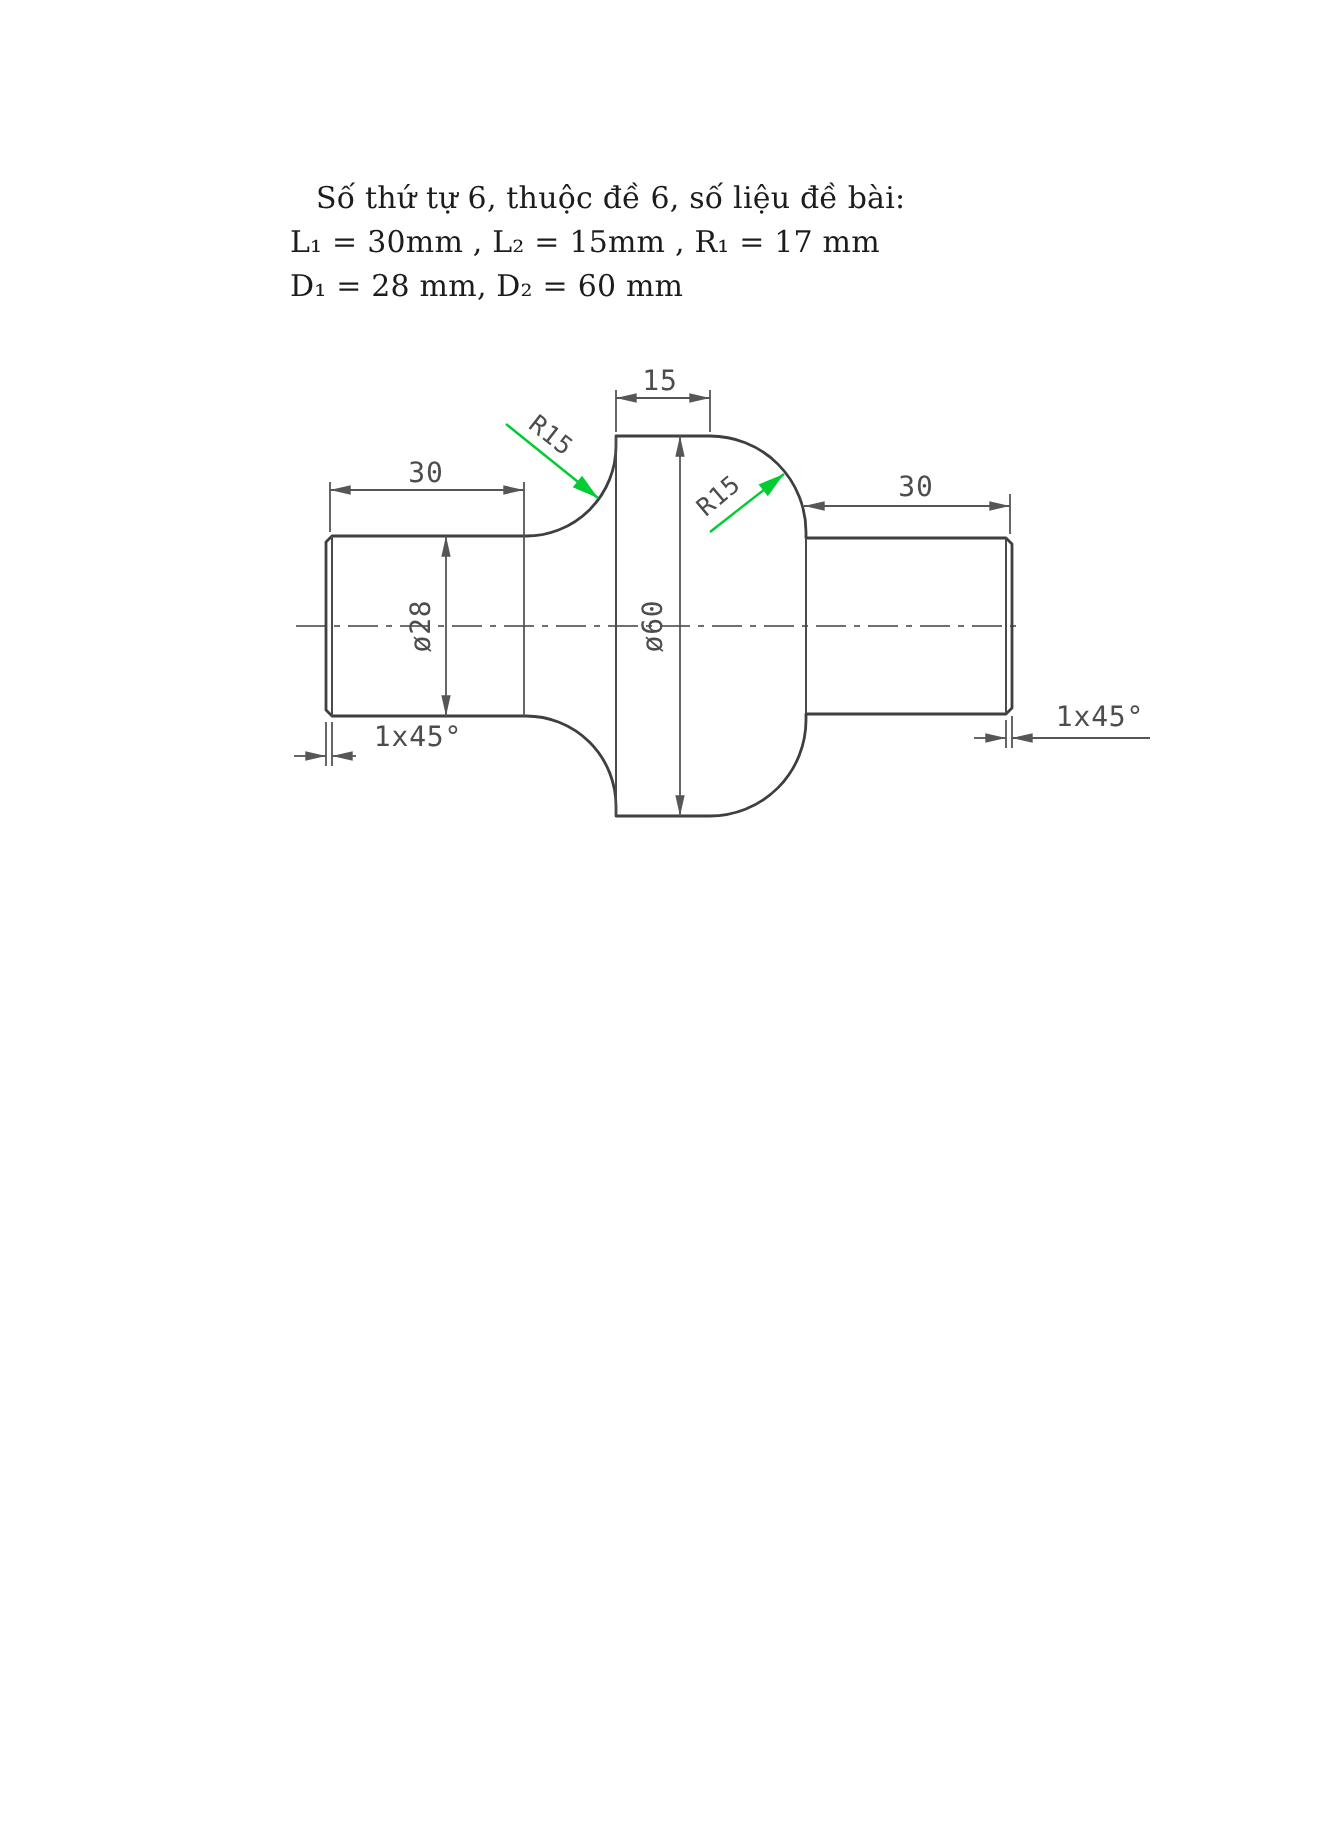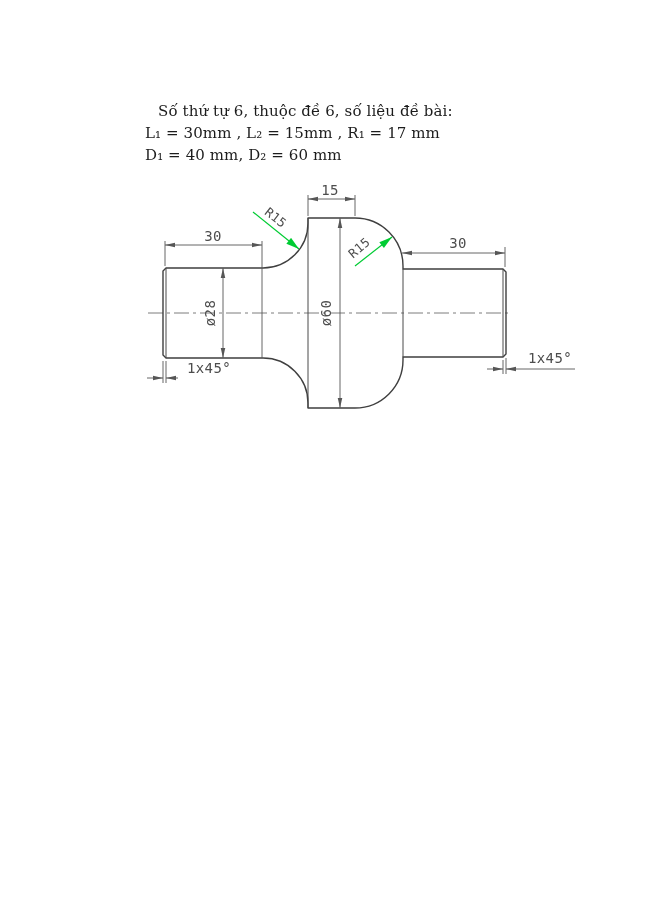--- a/index.html
+++ b/index.html
@@ -5,42 +5,42 @@
   html,body{margin:0;padding:0;}
   body{
     width:670px;height:922px;
     background:#ffffff;
     font-family:"DejaVu Serif","Liberation Serif",serif;
     position:relative;
     overflow:hidden;
   }
   .page{position:absolute;left:0;top:0;width:670px;height:922px;background:#ffffff;}
   .problem-text{
-    position:absolute;left:145px;top:100px;width:340px;
+    position:absolute;left:145px;top:88px;width:340px;
     color:#1c1c1c;font-size:15px;line-height:22px;
     letter-spacing:0.1px;
   }
   .problem-text .l1{text-indent:13px;}
   svg.drawing{position:absolute;left:0;top:0;}
   .dimtxt{
     font-family:"DejaVu Sans Mono","Liberation Mono",monospace;
     font-size:14px;
     letter-spacing:0.4px;
   }
   .dimtxt.small{font-size:12.5px;}
 </style>
 </head>
 <body>
 
 <div class="page">
 
   <div class="problem-text">
     <div class="l1">Số thứ tự 6, thuộc đề 6, số liệu đề bài:</div>
     <div class="l2">L₁ = 30mm , L₂ = 15mm , R₁ = 17 mm</div>
-    <div class="l3">D₁ = 40 mm, D₂ = 60 mm</div>
+    <div class="l3">D₁ = 28 mm, D₂ = 60 mm</div>
   </div>
 
   <svg class="drawing" width="670" height="922" viewBox="0 0 670 922" xmlns="http://www.w3.org/2000/svg">
 
     <defs>
       <marker id="arr" viewBox="0 0 12 6" refX="11.5" refY="3" markerWidth="12" markerHeight="6" orient="auto-start-reverse">
         <path d="M11.5,3 L0,5.6 L0,0.4 Z" fill="#565656"></path>
       </marker>
       <marker id="arrg" viewBox="0 0 12 7" refX="11" refY="3.5" markerWidth="13" markerHeight="7" orient="auto-start-reverse">
         <path d="M11,3.5 L0,6.6 L0,0.4 Z" fill="#00cc33"></path>

